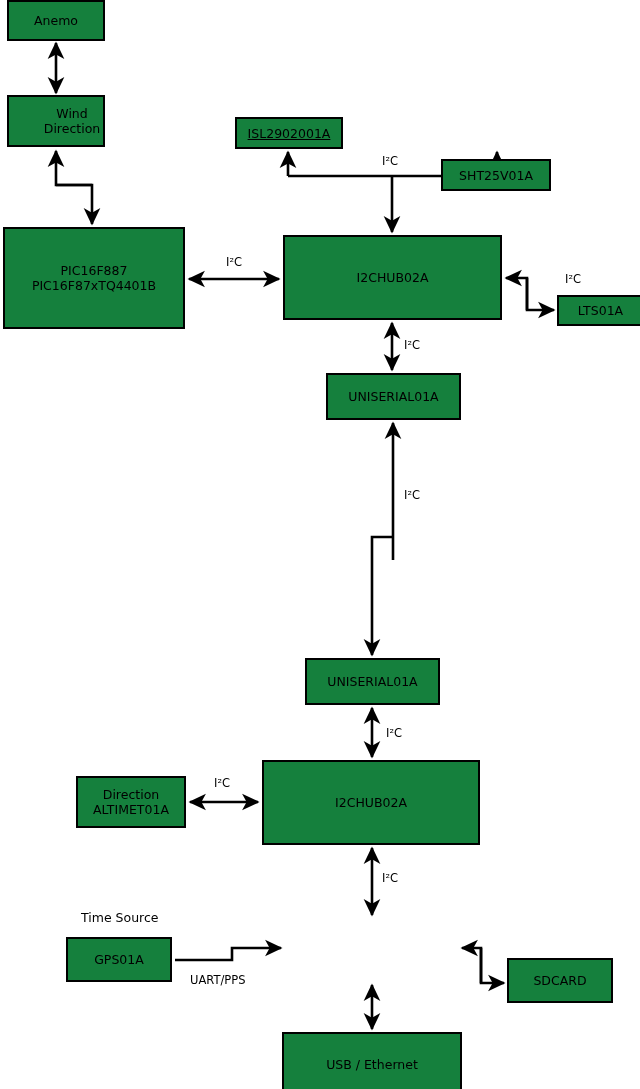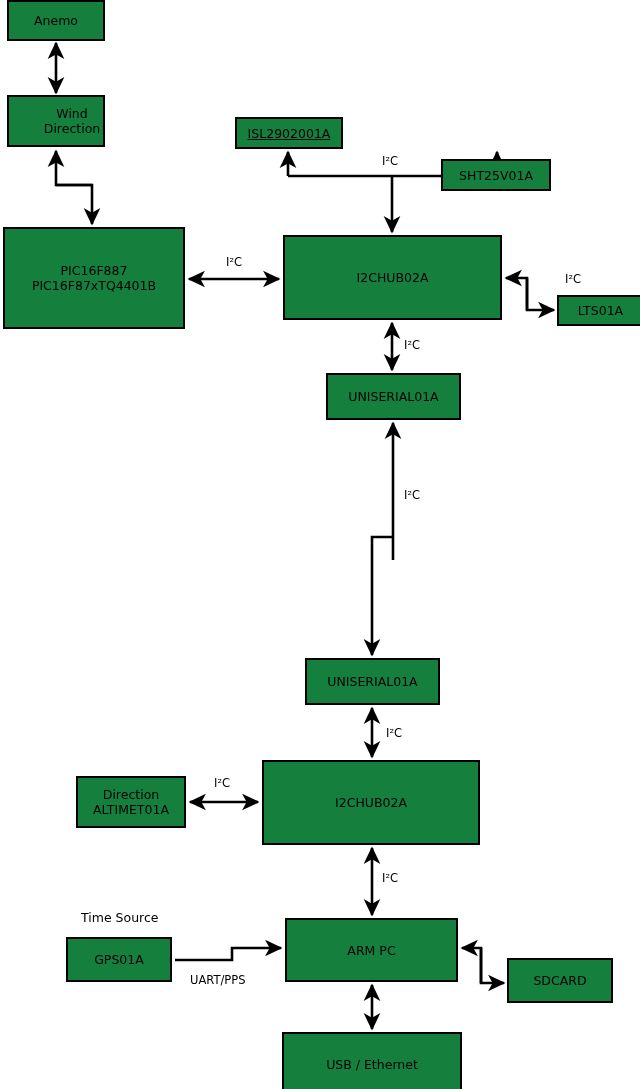--- a/index.html
+++ b/index.html
@@ -141,23 +141,20 @@
   <div class="node" style="left: 76px; top: 776px; width: 110px; height: 52px;">
     <span class="node-label">Direction
 ALTIMET01A</span>
   </div>
   <div class="node" style="left: 262px; top: 760px; width: 218px; height: 85px;">
     <span class="node-label">I2CHUB02A</span>
   </div>
   <div class="node" style="left: 66px; top: 937px; width: 106px; height: 45px;">
     <span class="node-label">GPS01A</span>
   </div>
-  <div class="node" style="left: 285px; top: 918px; width: 173px; height: 64px;">
-    <span class="node-label">ARM PC</span>
-  </div>
   <div class="node" style="left: 507px; top: 958px; width: 106px; height: 45px;">
     <span class="node-label">SDCARD</span>
   </div>
   <div class="node" style="left: 282px; top: 1032px; width: 180px; height: 65px;">
     <span class="node-label">USB / Ethernet</span>
   </div>
 
   <div class="edge-label" style="left: 382px; top: 154px;">I²C</div>
   <div class="edge-label" style="left: 226px; top: 255px;">I²C</div>
   <div class="edge-label" style="left: 565px; top: 272px;">I²C</div>

